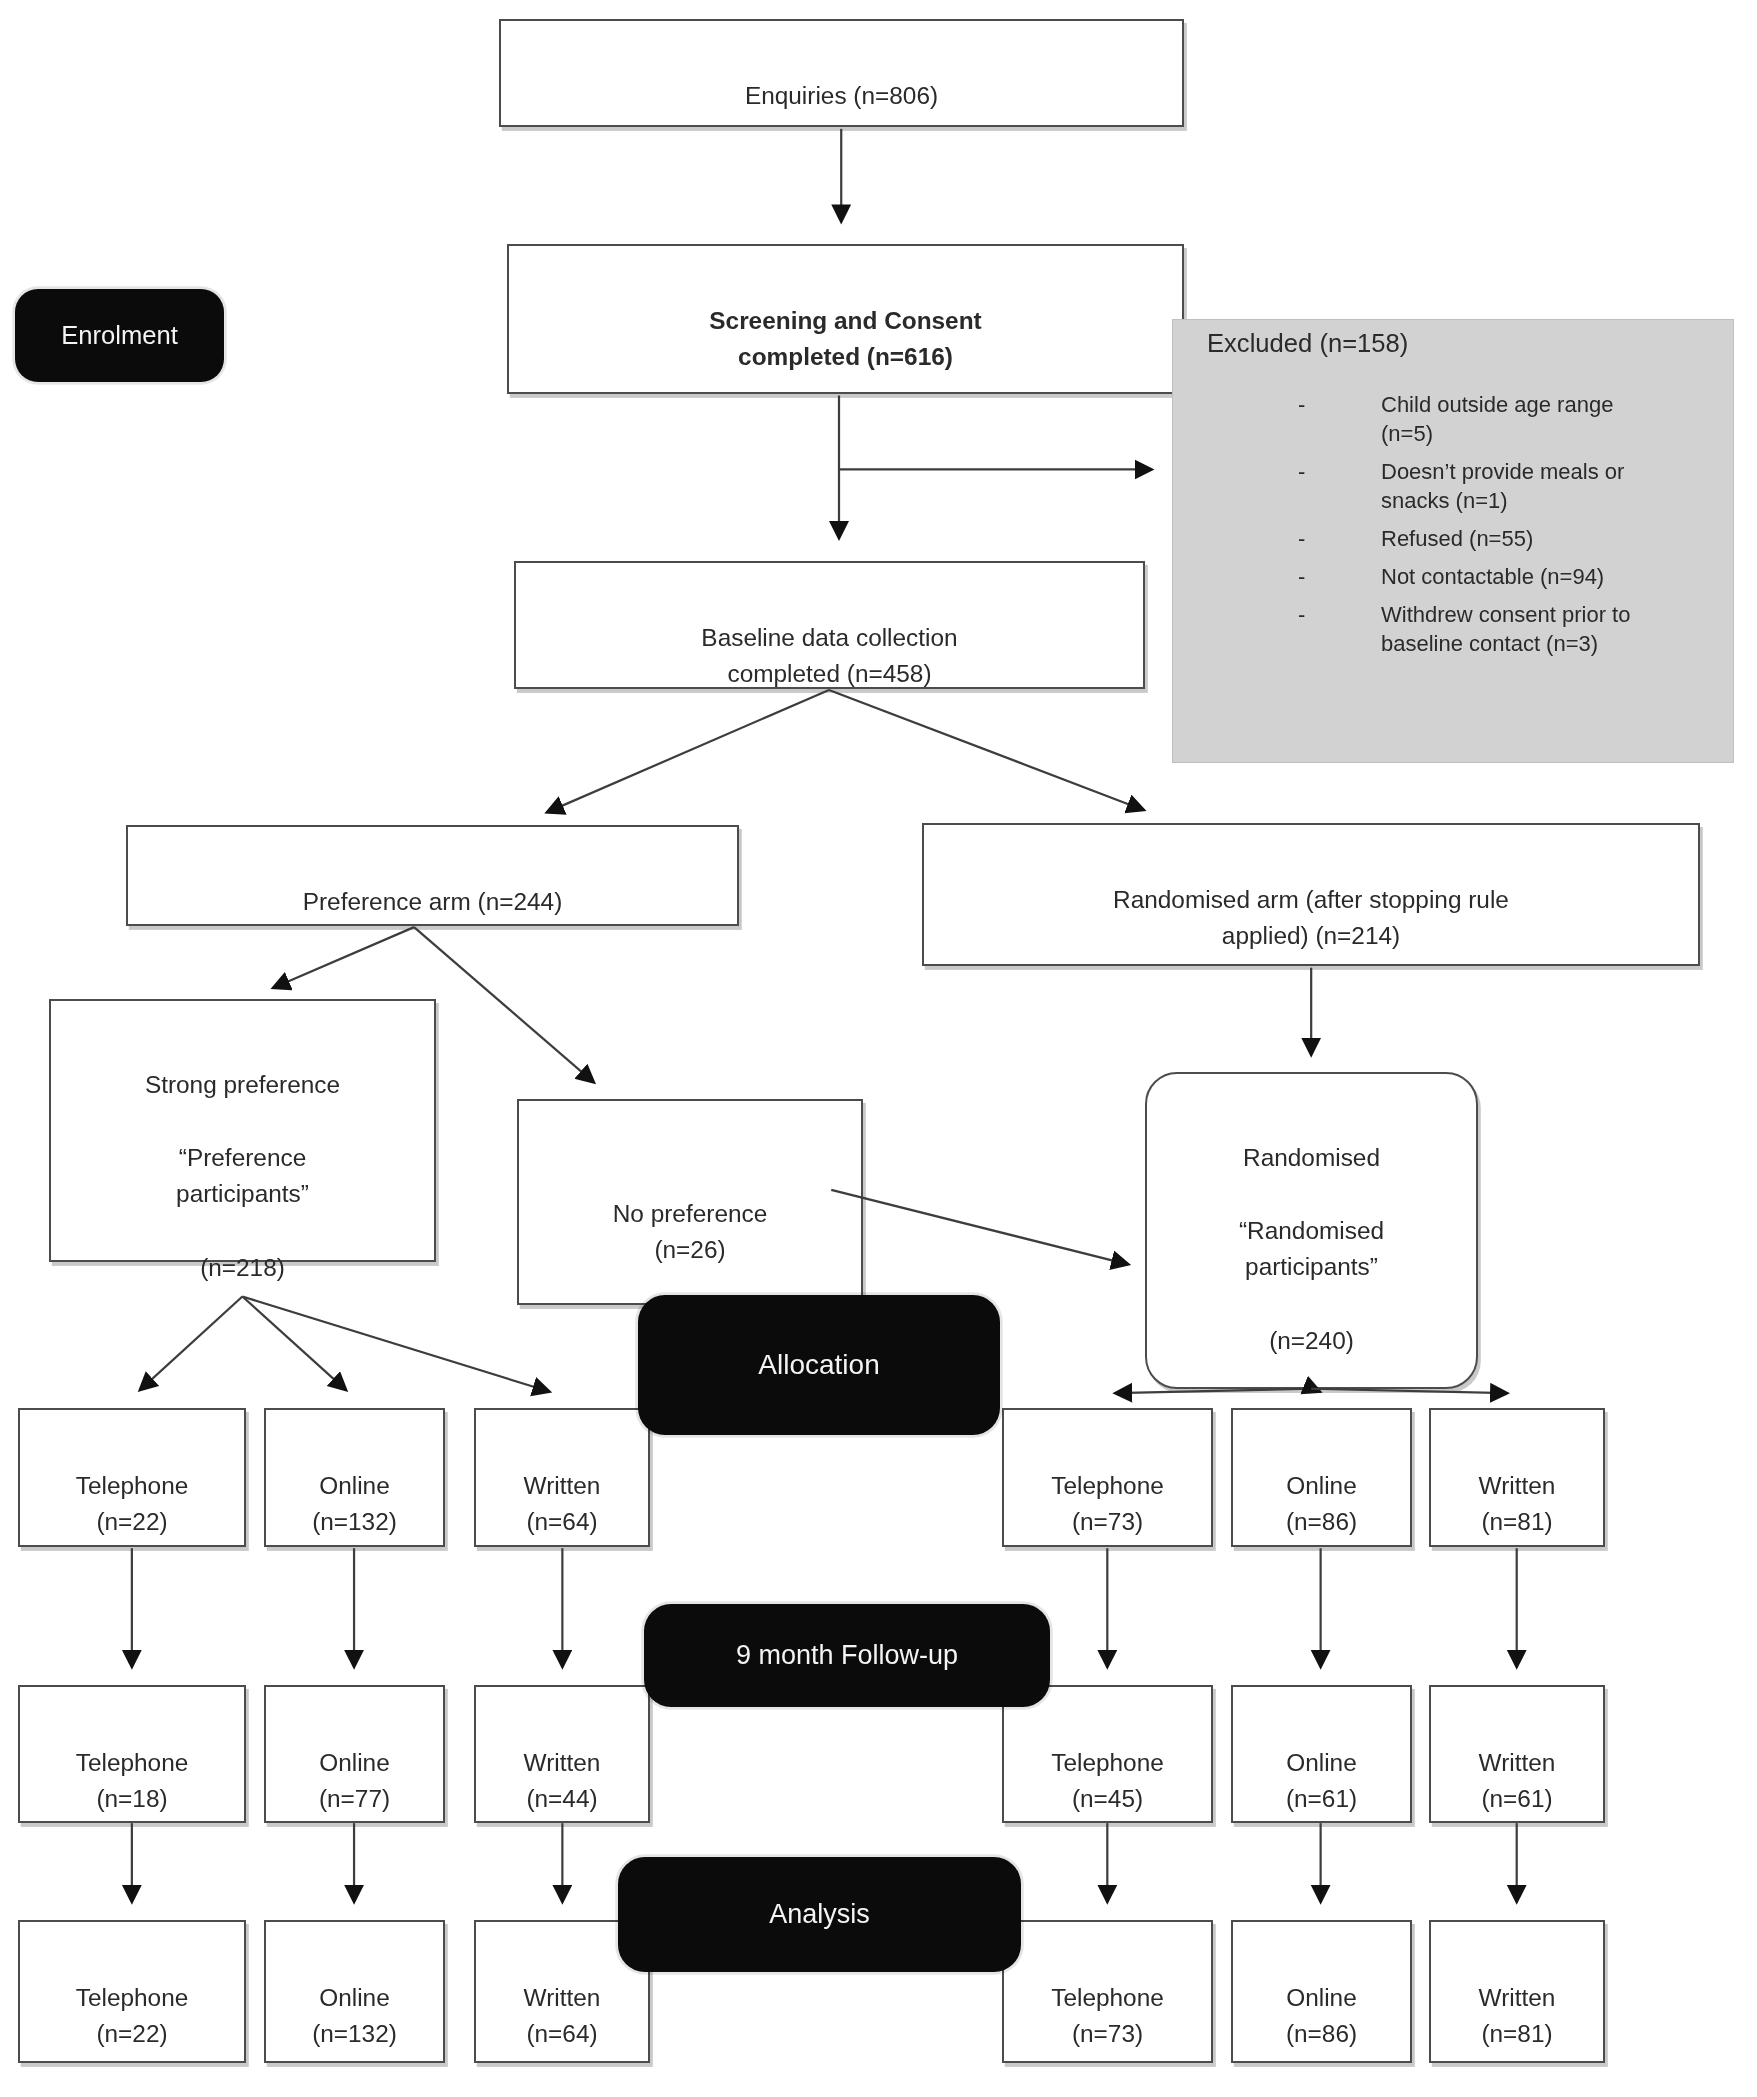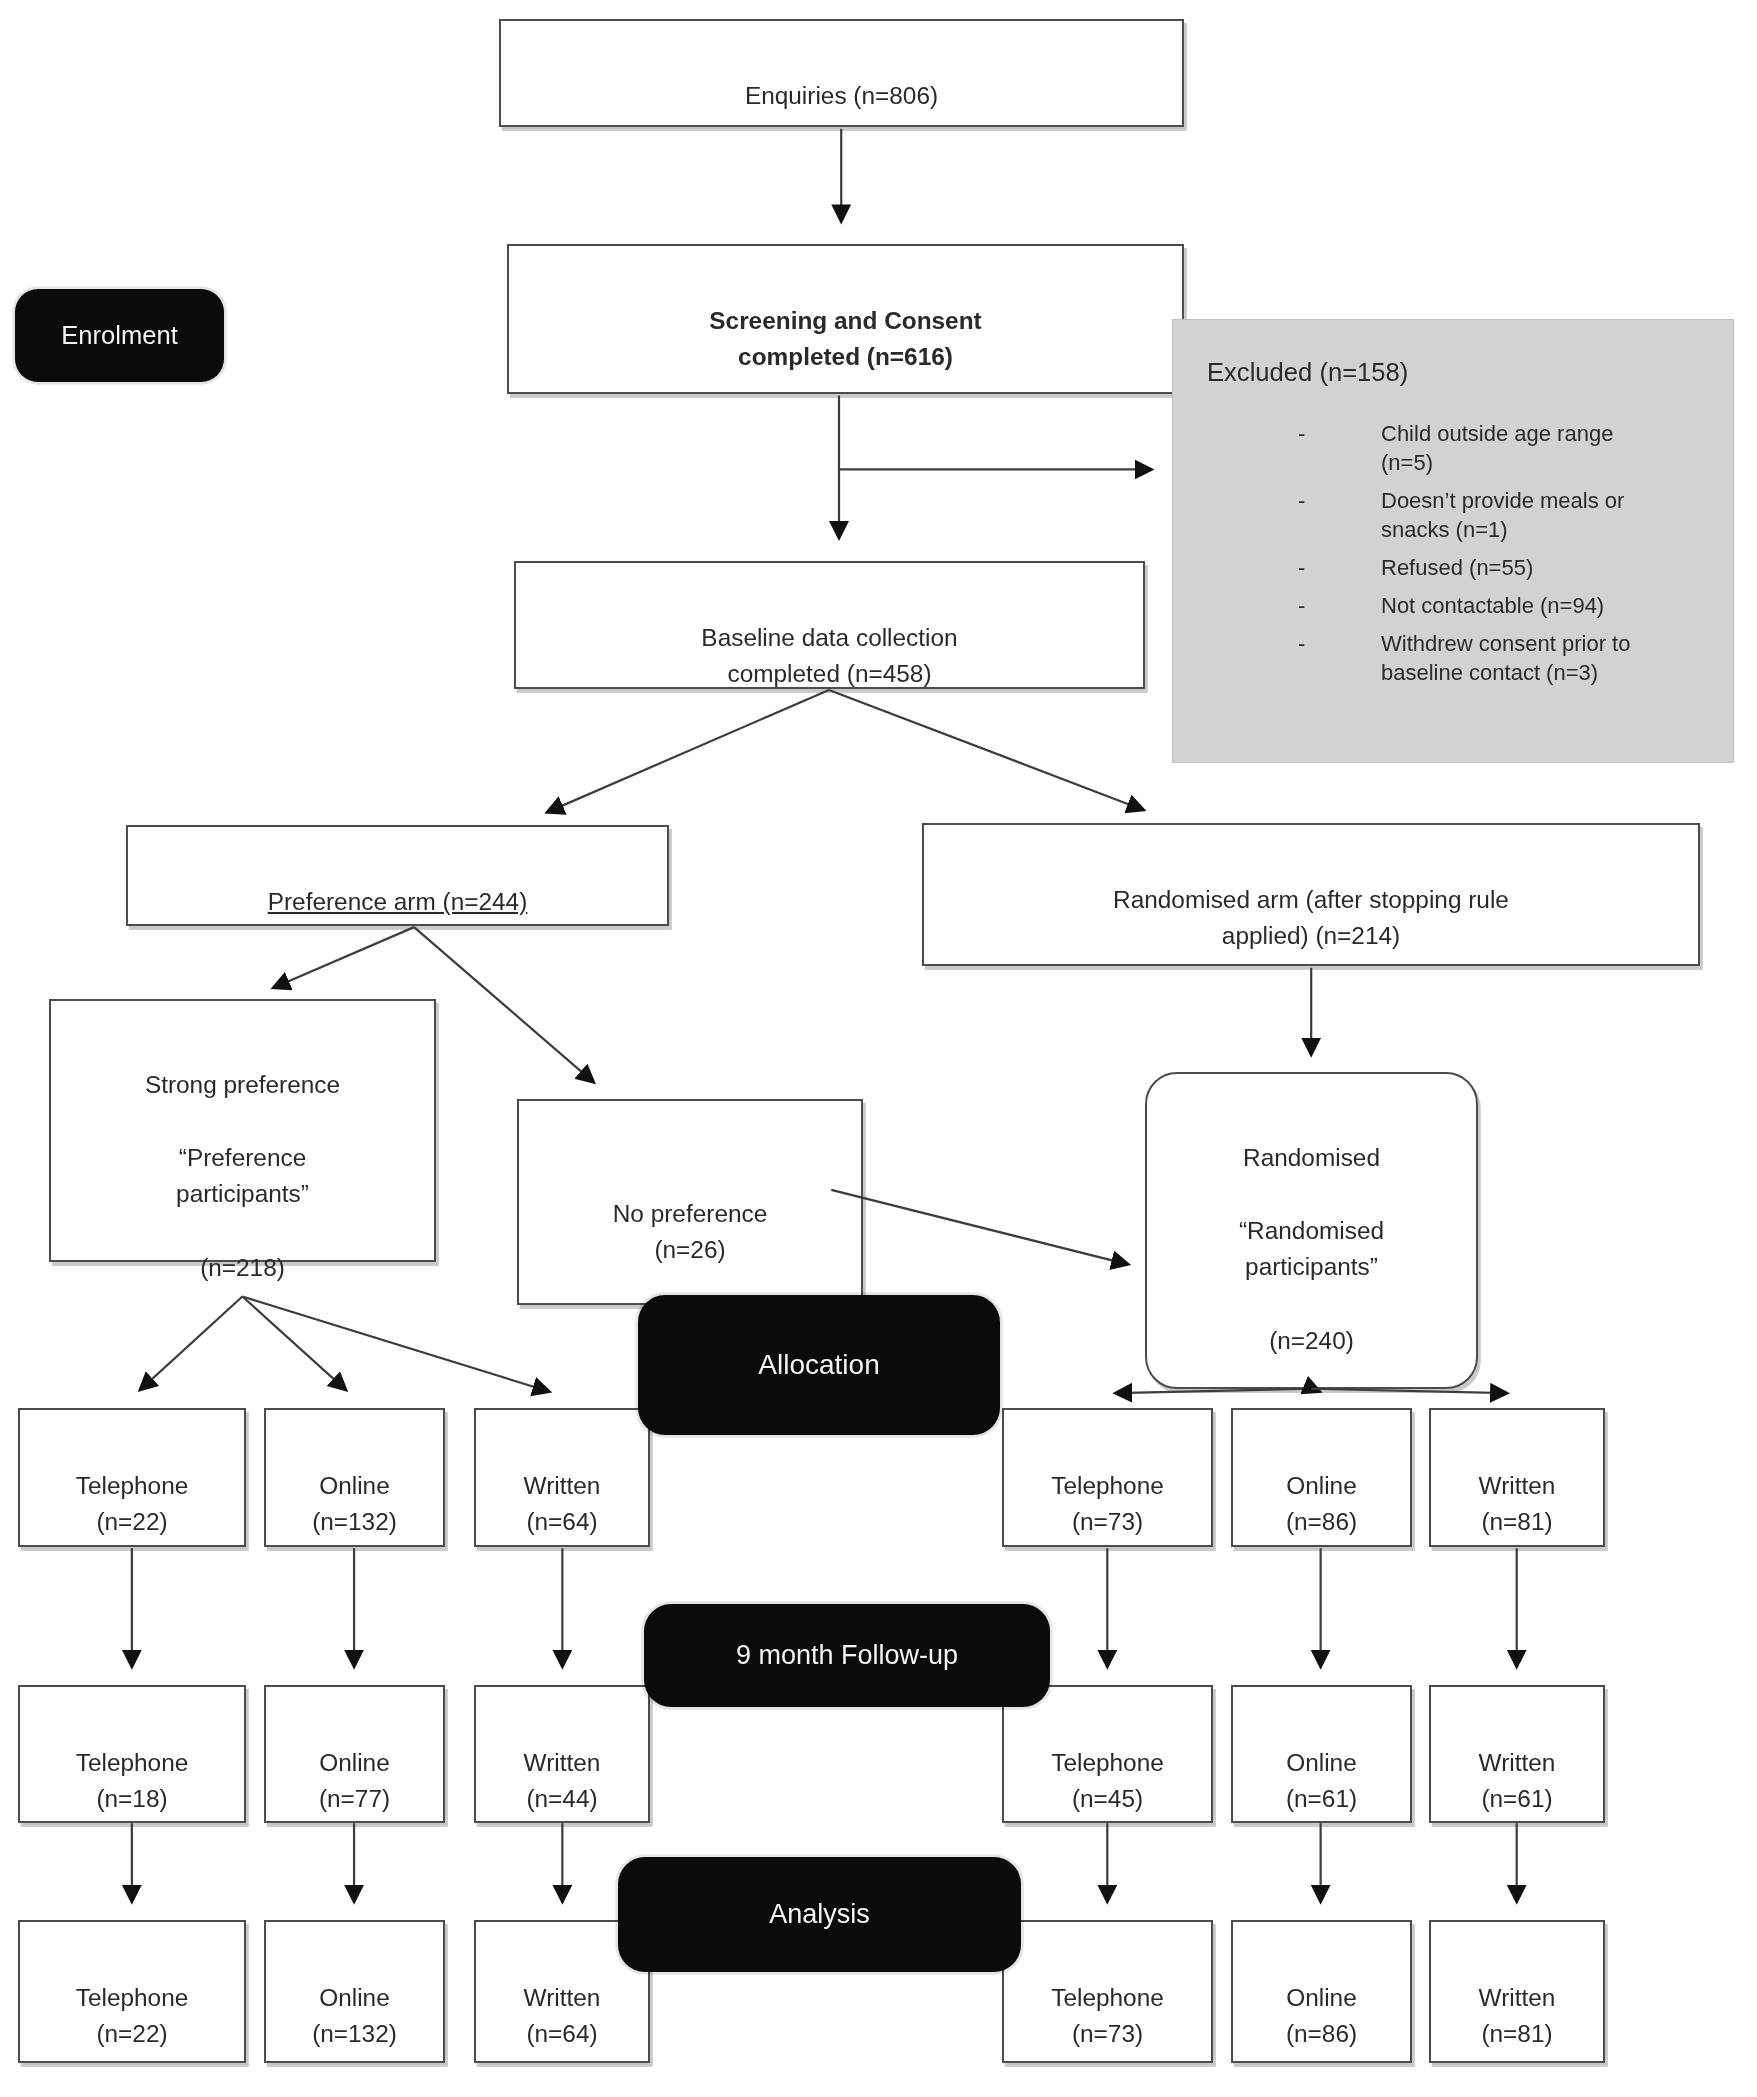--- a/index.html
+++ b/index.html
@@ -27,21 +27,21 @@
   .node .txt{display:block;padding:0 5.6px;}
   .pad-top{padding-top:20px;}
   .pad-top-lg{padding-top:29px;}
   .pad-mid{padding-top:58px;margin-left:35px;}
   .rowbox{padding-top:21px;}
 
   
   .b-enquiries {left:499px; top:19.4px;   width:685px; height:108px;}
   .b-screening {left:507px; top:244px;  width:677px; height:150px;font-weight:bold;}
   .b-baseline  {left:514px; top:561px; width:631px; height:128px;text-align:center;}
-  .b-prefarm   {left:126px; top:825px; width:543px; height:101px;text-decoration:underline;}
+  .b-prefarm   {left:126px; top:825px; width:613px; height:101px;}
   .b-randarm   {left:922px;top:823px; width:778px; height:143px;}
   .b-strong    {left:49px;  top:999px; width:387px;  height:263px;}
   .b-nopref    {left:482px; top:1099px; width:346px;  height:206px;}
   .b-randpart  {left:1145px;top:1072px; width:333px;  height:317px;border-radius:32px;}
 
   
   .r-alloc   {top:1408px;height:139px;}
   .r-follow  {top:1685px;height:138px;}
   .r-analysis{top:1920px;height:143px;}
   .c-l1{left:18px;  width:228px;}
@@ -54,21 +54,21 @@
   
   .excluded{
     position:absolute;
     left:1172px; top:319px; width:562px; height:444px;
     background:#d2d2d2;
     border:1.7px solid #bfbfbf;
     box-sizing:border-box;
   }
   .excluded .ex-title{
     display:block;
-    padding:38px 0 0 34px;
+    padding:9px 0 0 34px;
     font-size:25.6px;
     text-align:left;
   }
   .ex-list{margin-top:32px;}
   .ex-item{
     display:flex;
     padding-left:125px;
     margin-bottom:9px;
     font-size:22px;
     line-height:1.32;

